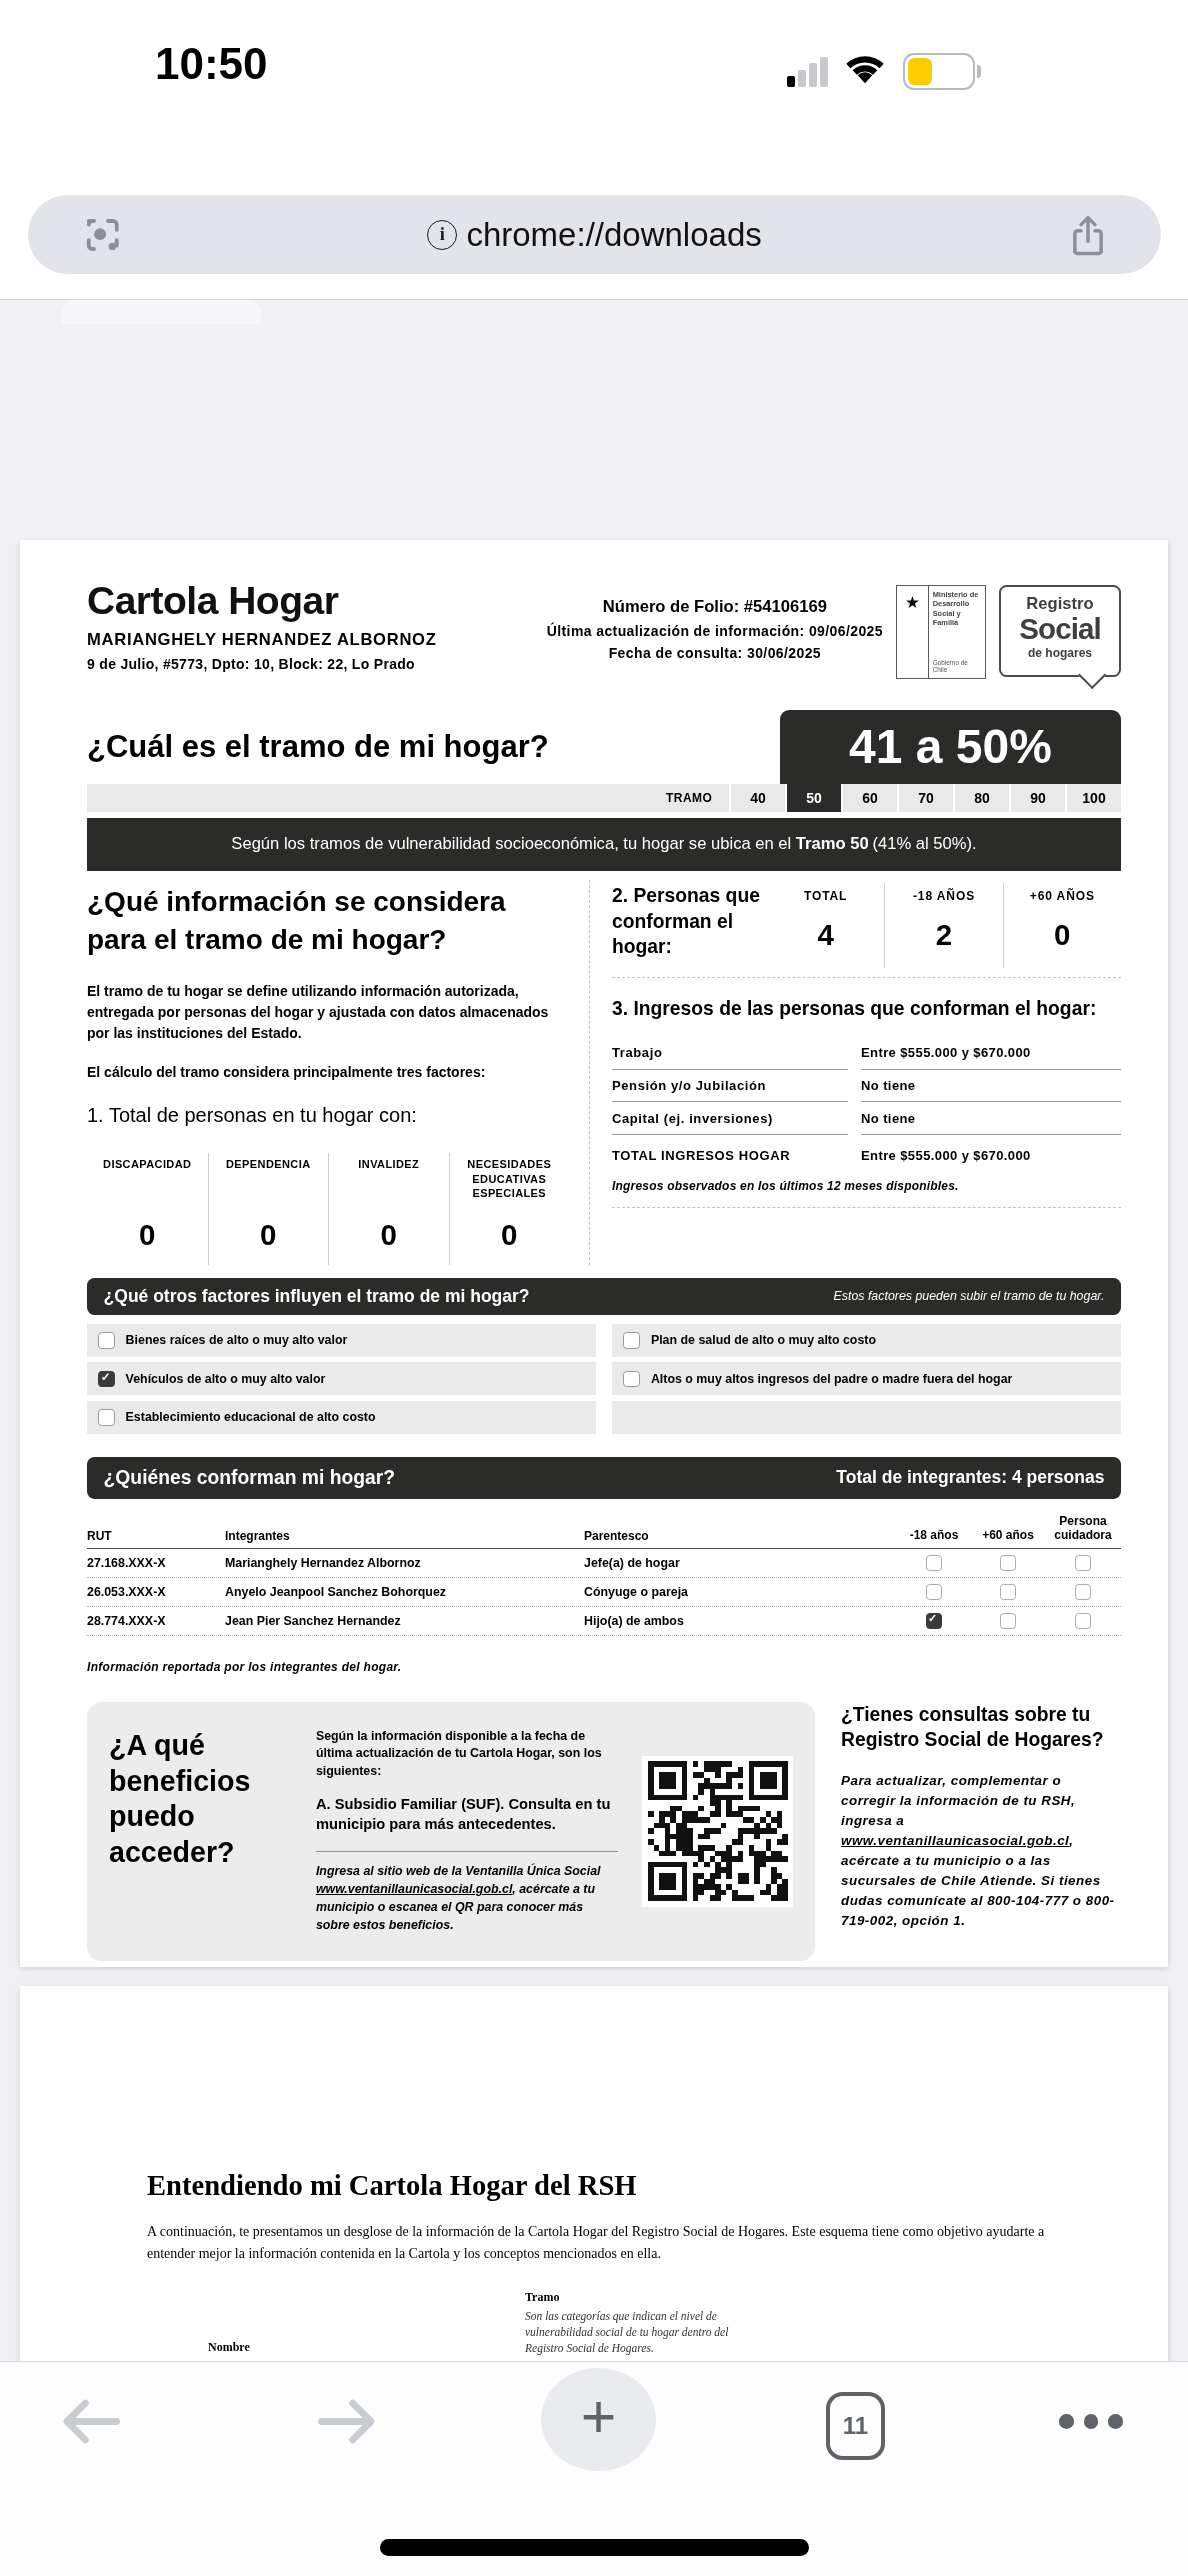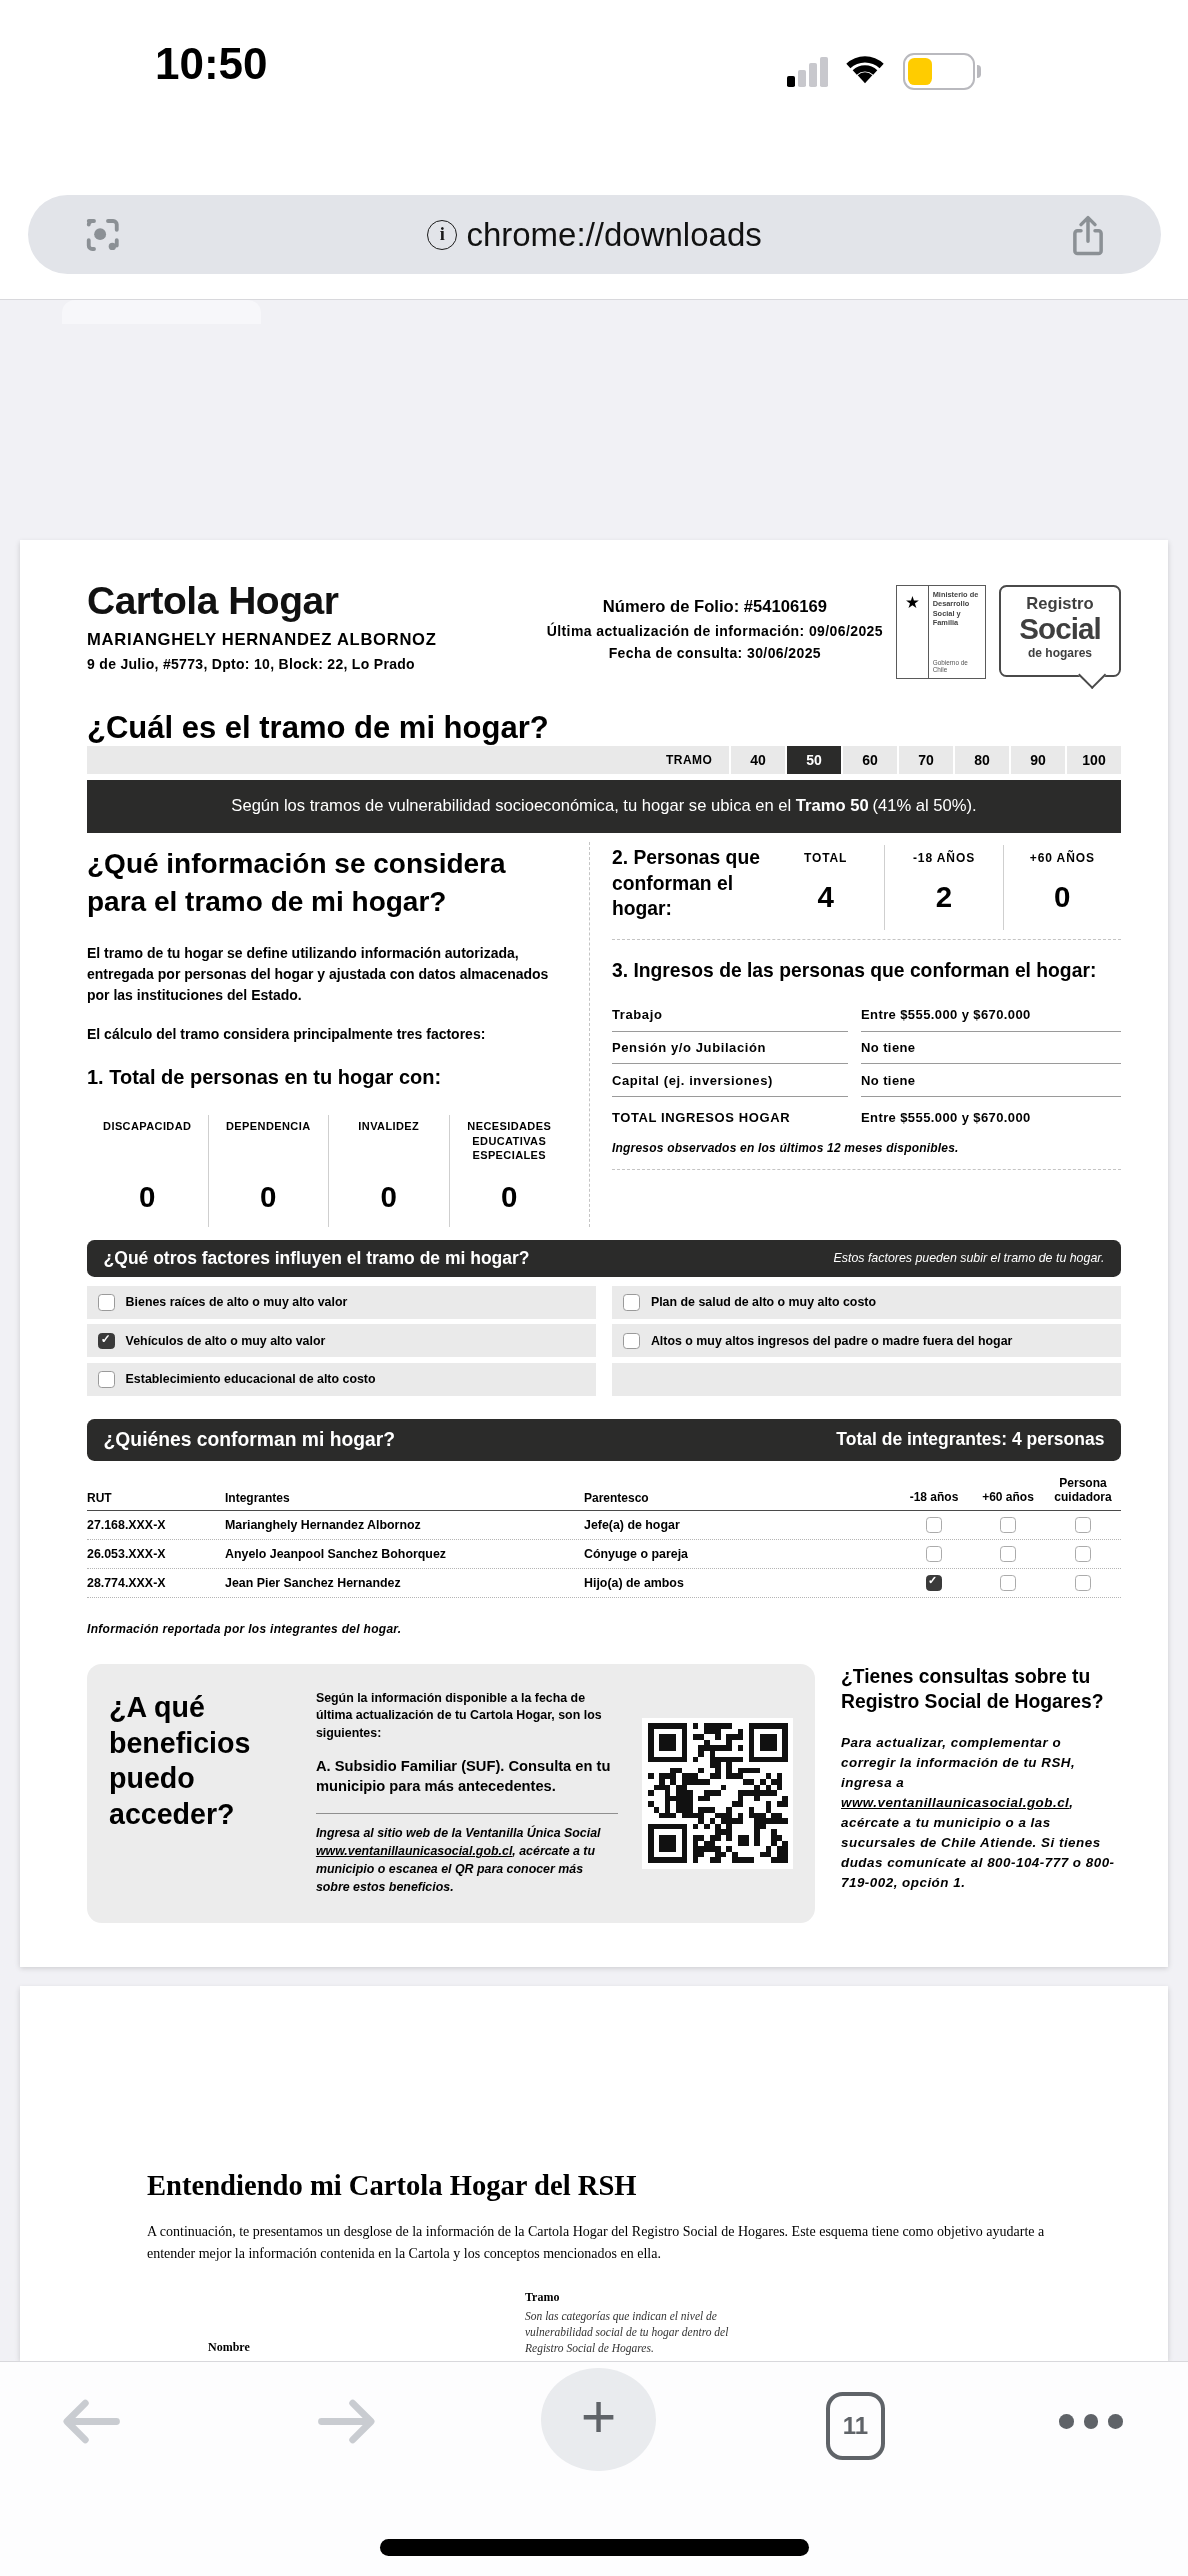--- a/index.html
+++ b/index.html
@@ -64,21 +64,21 @@
   .tramo-banner{width:1034px;height:53px;background:#2b2b2a;margin-top:5.5px;display:flex;align-items:center;justify-content:center;color:#fff;font-size:16.6px;}
   .tramo-banner b{margin:0 3.7px 0 4.6px;}
   
   .twocol{display:flex;width:1034px;margin-top:9.2px;}
   .col-left{width:502px;padding-right:20px;box-sizing:border-box;}
   .col-right{flex:1;border-left:1.8px dashed #c4c4c4;padding-left:22px;box-sizing:border-box;padding-top:3.7px;}
   .h2{font-size:28px;font-weight:700;line-height:1.35;margin-top:3.7px;}
   .p1{font-size:14px;line-height:1.5;margin-top:22px;font-weight:600;}
   .p1 b{font-weight:800;}
   .p2{font-size:14px;font-weight:600;margin-top:20px;}
-  .f1-title{font-size:20px;font-weight:700;margin-top:24px;}
+  .f1-title{font-size:20px;font-weight:400;margin-top:24px;}
   .stats4{display:flex;margin-top:26px;}
   .stats4 .st{width:121px;text-align:center;padding:3.7px 5.5px 13px;box-sizing:border-box;}
   .stats4 .st + .st{border-left:0.9px solid #cfcfcf;}
   .st .sl{font-size:11px;font-weight:700;letter-spacing:0.4px;line-height:1.35;min-height:48px;}
   .st .sv{font-size:29.5px;font-weight:700;margin-top:13px;}
   .sec2{display:flex;align-items:flex-start;}
   .sec2-title{width:155px;font-size:19.3px;font-weight:700;line-height:1.3;}
   .stats3{display:flex;flex:1;}
   .stats3 .st3{flex:1;text-align:center;padding-bottom:16.6px;}
   .stats3 .st3 + .st3{border-left:0.9px solid #cfcfcf;}
@@ -225,20 +225,23 @@
             <div class="rsh-l1">Registro</div>
             <div class="rsh-l2">Social</div>
             <div class="rsh-l3">de hogares</div>
             <div class="rsh-tail"></div>
           </div>
         </div>
       </div>
 
       <div class="tramo-row1">
         <div class="tramo-q">¿Cuál es el tramo de mi hogar?</div>
+        <div class="tramo-box">
+            <span>41 a 50%</span>
+          </div>
       </div>
       <div class="tramo-scale">
         <span class="lab">TRAMO</span>
         <div class="cell">40</div>
         <div class="cell sel">50</div>
         <div class="cell">60</div>
         <div class="cell">70</div>
         <div class="cell">80</div>
         <div class="cell">90</div>
         <div class="cell">100</div>

